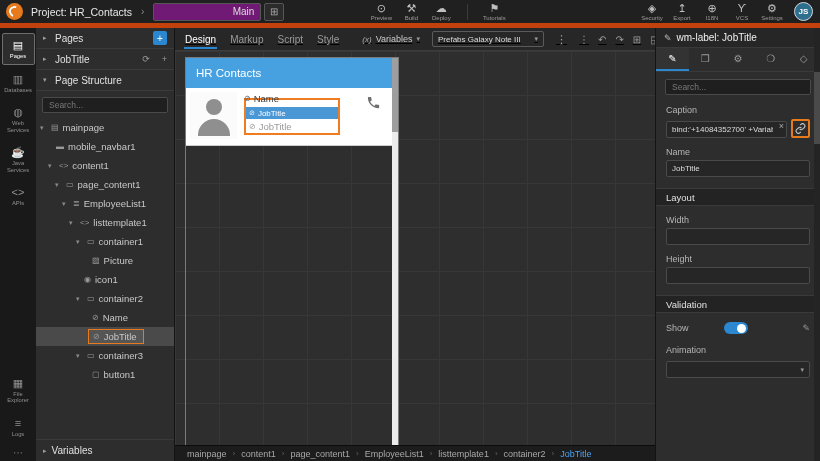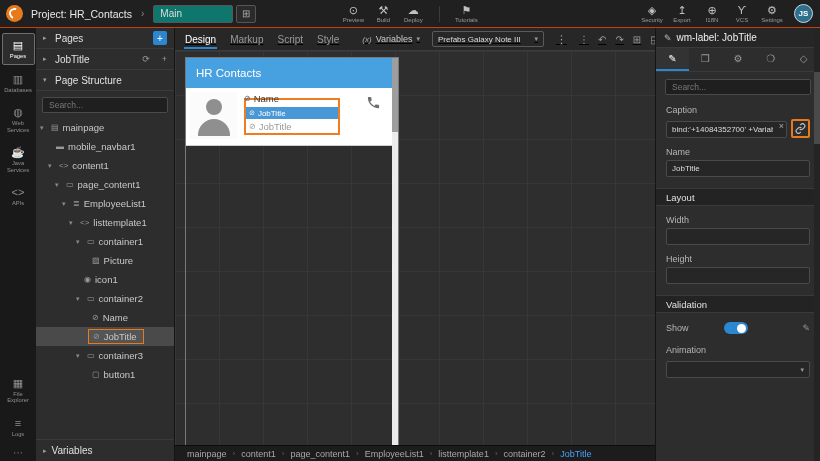--- a/index.html
+++ b/index.html
@@ -2,28 +2,28 @@
 <html><head>
 <meta charset="utf-8">
 <style>
   * { box-sizing:border-box; margin:0; padding:0; }
   html,body { width:820px; height:461px; overflow:hidden; background:#1d1d1d;
     font-family:"Liberation Sans", sans-serif; }
   input { outline:none; }
 
   
   .topbar { position:absolute; top:0; left:0; width:820px; height:28px; background:#202020;
-    border-bottom:1px solid #c2410c; display:flex; align-items:center; z-index:9; }
+    border-bottom:5px solid #c2410c; display:flex; align-items:center; z-index:9; }
   .logo { width:17px; height:17px; border-radius:50%; background:#e87a1e; margin:0 8px 0 6px; position:relative; flex:none; }
   .logo::after { content:""; position:absolute; inset:3px; border-radius:50%;
     border:2.5px solid transparent; border-top-color:#fff; border-left-color:#fff; transform:rotate(-25deg); }
   .project-label { color:#e8e8e8; font-size:10.5px; white-space:nowrap; }
   .tb-chev { color:#8a8a8a; font-size:10px; margin:0 9px; }
-  .main-tab { width:80px; height:18px; background:#0f766e; border:1px solid #565656; border-radius:2px;
-    display:flex; align-items:center; padding:0 6px; color:#ddd; font-size:10px; }
+  .main-tab { width:108px; height:18px; background:#701a75; border:1px solid #565656; border-radius:2px;
+    display:flex; align-items:center; padding:0 6px; color:#ddd; font-size:10px;justify-content:flex-end; }
   .grid-btn { width:20px; height:18px; border:1px solid #565656; background:#2b2b2b; margin-left:3px;
     display:flex; align-items:center; justify-content:center; color:#aaa; font-size:10px; border-radius:2px; }
   .tb-actions { display:flex; align-items:center; margin-left:82px; }
   .tb-act { width:30px; display:flex; flex-direction:column; align-items:center; color:#c0c0c0; }
   .tb-act .ic { font-size:11px; line-height:12px; }
   .tb-act .lb { font-size:6px; color:#9a9a9a; margin-top:1px; white-space:nowrap; }
   .tb-sep { width:1px; height:16px; background:#3c3c3c; margin:0 11px; }
   .tb-utils { margin-left:auto; display:flex; align-items:center; padding-right:7px; }
   .avatar { width:19px; height:19px; border-radius:50%; background:#2e6f8e; border:1px solid #cfd8dc;
     color:#fff; font-size:8px; font-weight:bold; display:flex; align-items:center; justify-content:center; margin-left:7px; }

